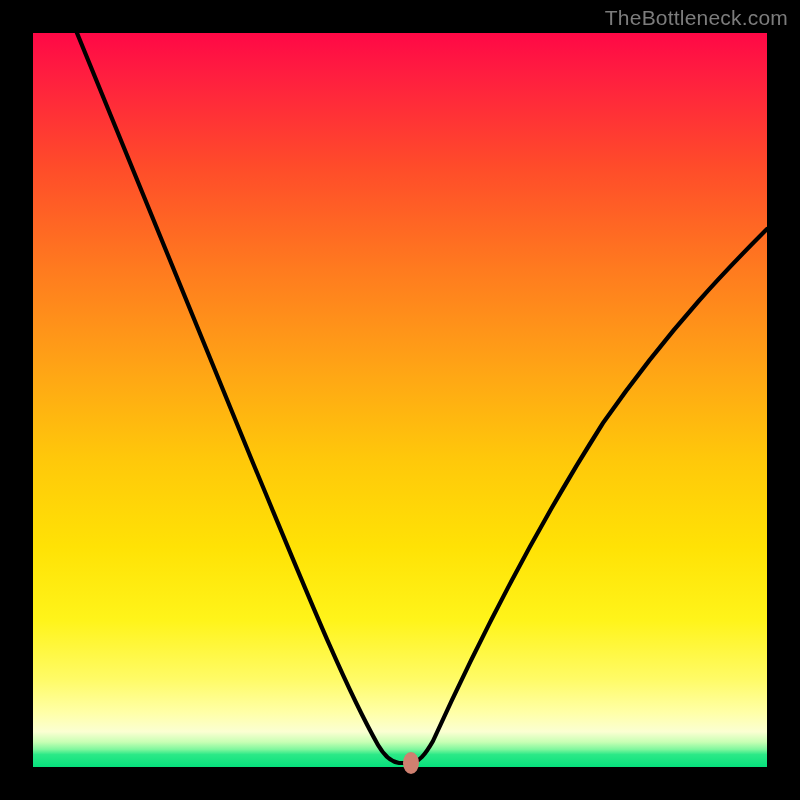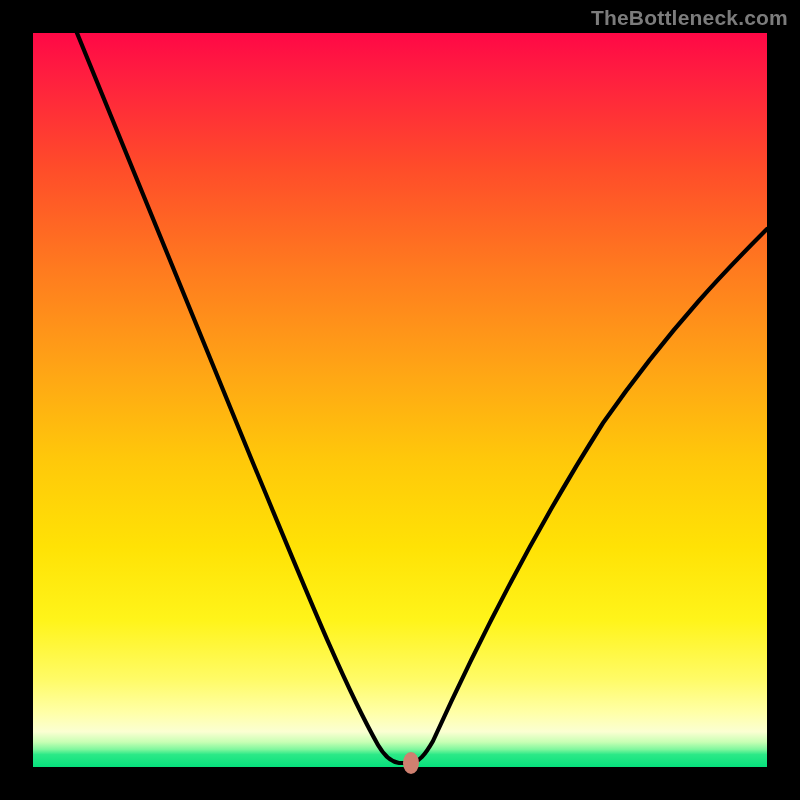--- a/index.html
+++ b/index.html
@@ -58,21 +58,21 @@
     transform: translate(-50%, -50%);
     background: #cf8070;
   }
   .watermark {
     position: absolute;
     top: 6px;
     right: 12px;
     color: #7c7c7c;
     font-size: 21px;
     letter-spacing: 0.2px;
-    font-weight: 700;
+    font-weight: 400;
   }
 </style>
 </head>
 <body>
 
 <div class="stage">
 
   <div class="plot">
 
     <svg class="curve" viewBox="0 0 734 734" preserveAspectRatio="none">

